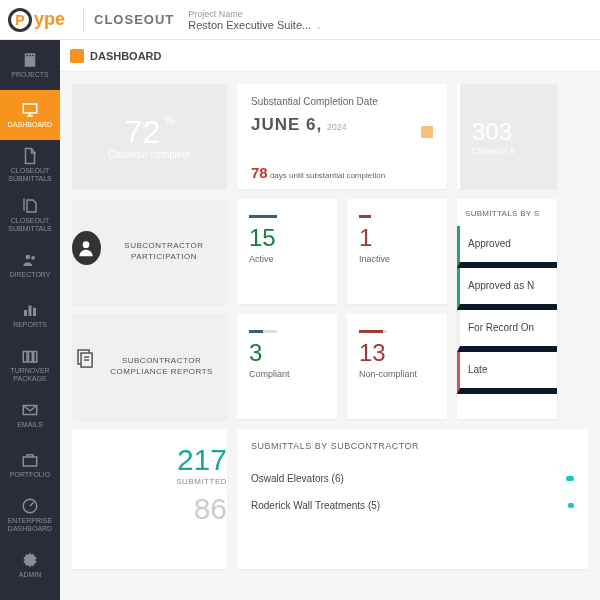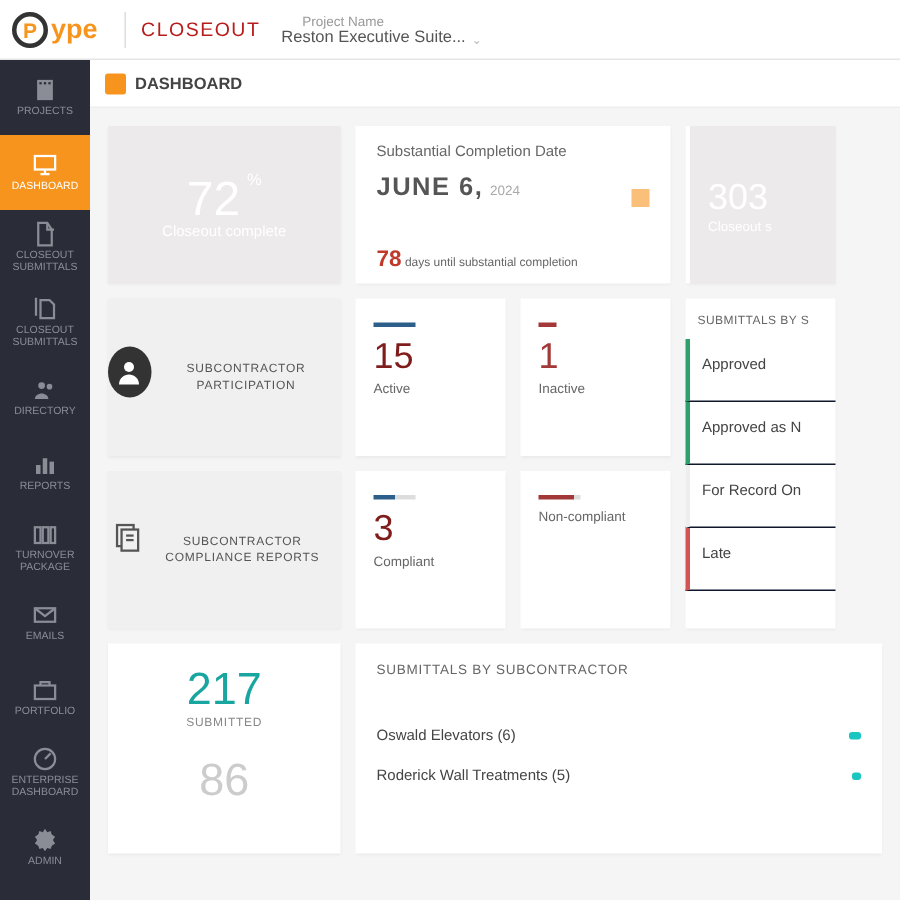--- a/index.html
+++ b/index.html
@@ -2,22 +2,22 @@
 <html><head>
 <meta charset="utf-8">
 <style>
 *{box-sizing:border-box;margin:0;padding:0;font-family:-apple-system,BlinkMacSystemFont,"Segoe UI",Arial,sans-serif}
 body{width:600px;height:600px;overflow:hidden;background:#f5f5f5}
 .header{height:40px;background:#fff;display:flex;align-items:center;border-bottom:1px solid #e5e5e5}
 .logo{display:flex;align-items:center;padding:0 8px;font-weight:700;font-size:18px}
 .logo-icon{width:24px;height:24px;border:3px solid #333;border-radius:50%;display:inline-flex;align-items:center;justify-content:center;color:#f7941e;font-size:14px;margin-right:2px}
 .logo-text{color:#f7941e}
 .divider{width:1px;height:24px;background:#ddd;margin:0 10px}
-.app-name{font-weight:400;font-size:13px;letter-spacing:1px;color:#b91c1c}
-.project{margin-left:14px;font-size:9px;color:#999}
+.app-name{font-weight:700;font-size:13px;letter-spacing:1px;color:#737373}
+.project{font-size:9px;color:#999}
 .project-name{font-size:11px;color:#555;display:flex;align-items:flex-end}
 .chev{margin-left:4px;color:#bbb;font-size:8px}
 .layout{display:flex;height:560px}
 .sidebar{width:60px;background:#2a2d37;display:flex;flex-direction:column}
 .side-item{height:50px;display:flex;flex-direction:column;align-items:center;justify-content:center;color:#8a8d95;font-size:7px;text-align:center;cursor:pointer;padding:2px}
 .side-item.active{background:#f7941e;color:#fff}
 .side-item svg{width:18px;height:18px;margin-bottom:2px}
 .side-label{line-height:1.1}
 .main{flex:1;overflow:hidden}
 .page-head{height:32px;background:#fff;display:flex;align-items:center;padding:0 10px;border-bottom:1px solid #eee;font-size:11px;font-weight:700;color:#444}
@@ -41,34 +41,34 @@
 .stat-lbl{font-size:9px}
 .row2{display:flex;gap:10px;width:100%}
 .label-card{width:155px;height:105px;background:#f0f0f0;display:flex;flex-direction:row;align-items:center;justify-content:space-between}
 .label-card .ic{width:34px;height:34px;background:#333;border-radius:50%;margin-bottom:8px;display:flex;align-items:center;justify-content:center}
 .label-card .ic svg{width:20px;height:20px;fill:#fff}
 .label-card .ic2{width:34px;height:34px;margin-bottom:8px}
 .label-title{font-size:8px;color:#555;text-align:center;letter-spacing:0.5px;line-height:1.3}
 .metric-card{width:100px;height:105px;padding:16px 12px}
 .metric-bar{width:28px;height:3px;margin-bottom:6px}
 .metric-num{font-size:24px;font-weight:300;color:#444}
-.metric-num.blue{color:#7f1d1d}
+.metric-num.blue{color:#15803d}
 .metric-num.red{color:#a23838}
 .metric-lbl{font-size:9px;color:#666;margin-top:2px}
 .status-card{width:100px;height:220px;padding:10px 0}
 .status-title{font-size:8px;color:#666;padding:0 8px 8px;letter-spacing:0.3px}
-.status-row{height:42px;border-left:3px solid;padding:12px 8px;font-size:10px;color:#444;border-bottom:1px solid #0f172a}
+.status-row{height:42px;border-left:3px solid;padding:12px 8px;font-size:10px;color:#444;border-bottom:6px solid #0f172a}
 .row3{display:flex;gap:10px;width:100%}
-.big-stat{width:155px;height:140px;display:flex;flex-direction:column;align-items:center;padding-top:14px}
+.big-stat{width:155px;height:140px;display:flex;flex-direction:column;align-items:flex-end;padding-top:14px}
 .big-num{font-size:30px;font-weight:300}
 .big-num.teal{color:#1aa6a0}
 .big-num.gray{color:#ccc}
 .big-lbl{font-size:8px;color:#888;letter-spacing:0.5px}
 .sub-list{flex:1;padding:12px 14px;min-width:300px}
-.sub-title{font-size:9px;color:#666;letter-spacing:0.5px;margin-bottom:26px}
+.sub-title{font-size:9px;color:#666;letter-spacing:0.5px;margin-bottom:14px}
 .sub-row{display:flex;justify-content:space-between;align-items:center;font-size:10px;color:#444;padding:8px 0}
 .sub-bar{width:30px;height:5px;background:#1ac6c0;border-radius:2px}
 </style>
 </head>
 <body>
 
 <div class="header">
   <div class="logo">
     <span class="logo-icon">P</span>
       <span class="logo-text">ype</span>
@@ -229,37 +229,38 @@
           </div>
         </div>
         <div style="display:flex;flex-direction:column;gap:10px">
           <div class="metric-card card">
             <div class="metric-bar" style="background:#a23838;width:12px"></div>
             <div class="metric-num red">1</div>
             <div class="metric-lbl">Inactive</div>
           </div>
           <div class="metric-card card">
             <div class="metric-bar" style="background:linear-gradient(to right,#a23838 85%,#ddd 85%)"></div>
+            <div class="metric-num red">13</div>
             <div class="metric-lbl">Non-compliant</div>
           </div>
         </div>
         <div class="status-card card">
           <div class="status-title">SUBMITTALS BY S</div>
           <div class="status-row" style="border-left-color:#2ea06b">Approved</div>
           <div class="status-row" style="border-left-color:#2ea06b">Approved as N</div>
           <div class="status-row" style="border-left-color:#eee">For Record On</div>
           <div class="status-row" style="border-left-color:#d35454">Late</div>
         </div>
       </div>
 
       <div class="row3">
         <div class="big-stat card">
           <div class="big-num teal">217</div>
           <div class="big-lbl">SUBMITTED</div>
-          <div class="big-num gray" style="margin-top:18px">86</div>
+          <div class="big-num gray" style="margin-top:6px">86</div>
         </div>
         <div class="sub-list card">
           <div class="sub-title">SUBMITTALS BY SUBCONTRACTOR</div>
           <div class="sub-row">
               <span>Oswald Elevators (6)</span>
               <span class="sub-bar" style="width:8px"></span>
             </div>
           <div class="sub-row">
               <span>Roderick Wall Treatments (5)</span>
               <span class="sub-bar" style="width:6px"></span>

